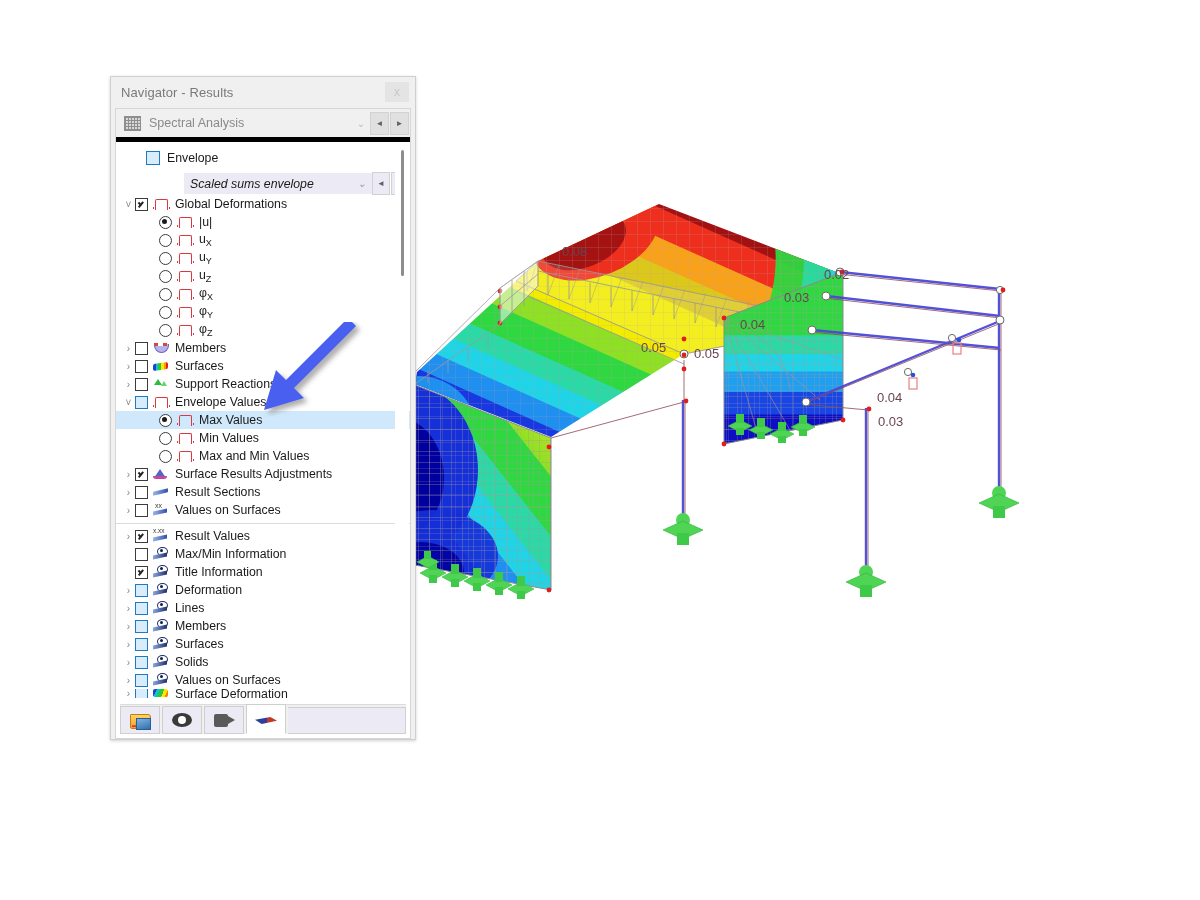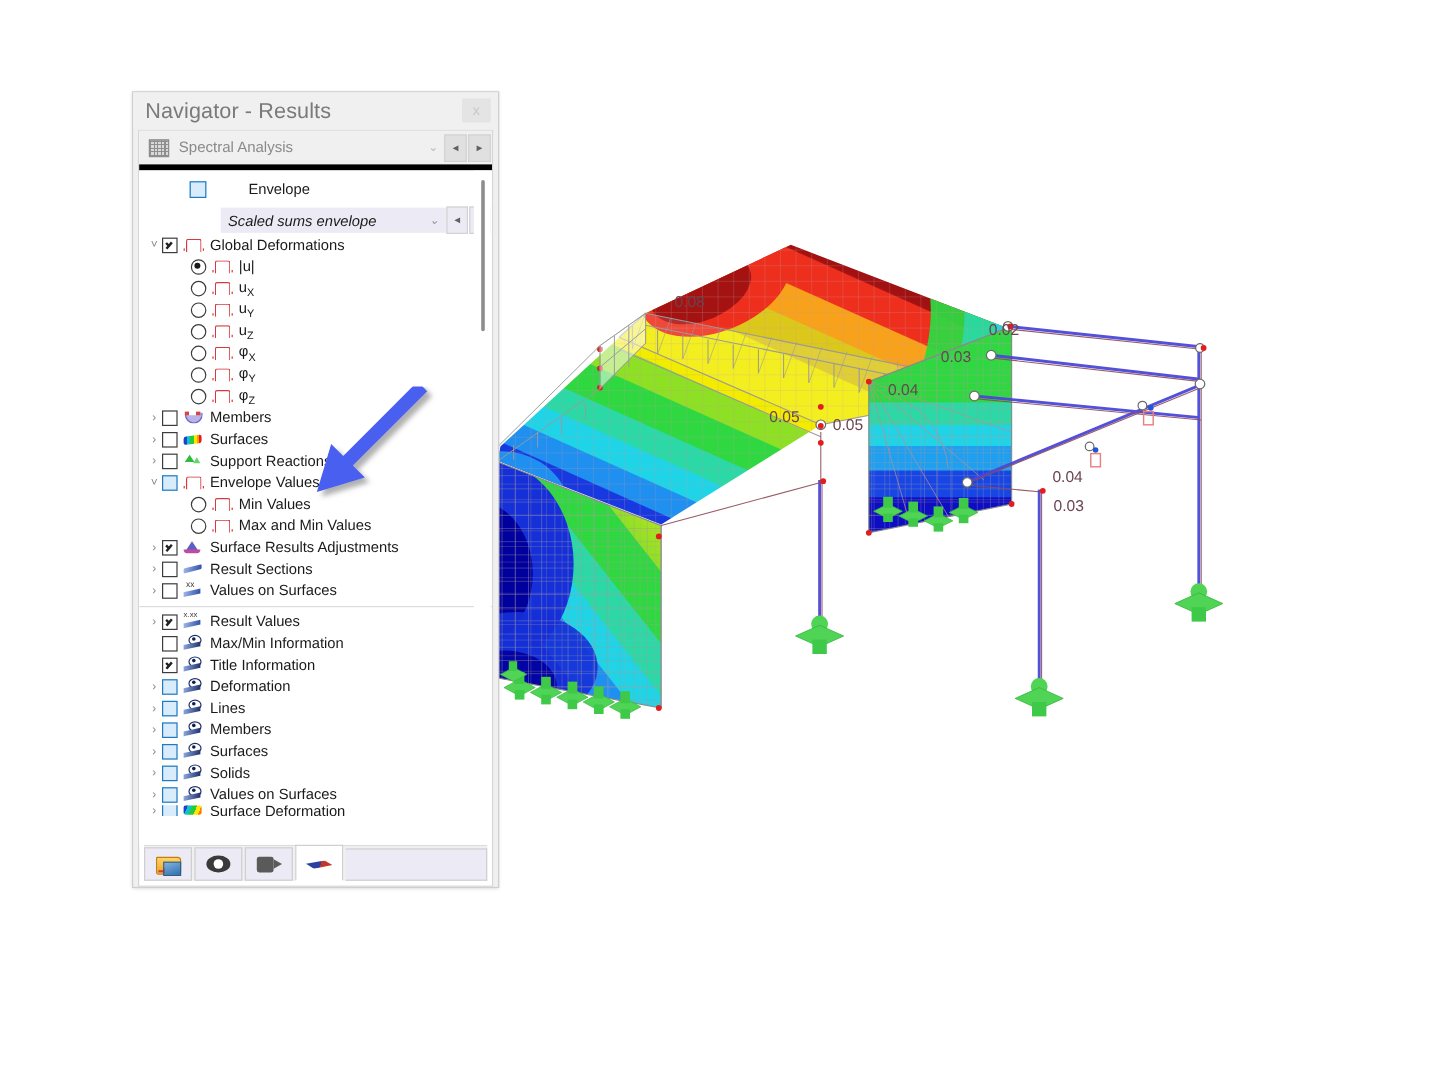--- a/index.html
+++ b/index.html
@@ -17,21 +17,21 @@
   .navigator{
     position:absolute;left:110px;top:76px;width:304px;height:662px;
     background:#f0f0f0;border:1px solid #cfcfcf;
     box-shadow:0 1px 3px rgba(0,0,0,.18);
     display:flex;flex-direction:column;
   }
   .nav-titlebar{
     height:31px;background:#f0f0f0;display:flex;align-items:center;
     padding-left:10px;flex:0 0 auto;position:relative;
   }
-  .nav-title{font-size:18px;color:#7a7a7a;letter-spacing:.1px;}
+  .nav-title{font-size:13px;color:#7a7a7a;letter-spacing:.1px;}
   .nav-close{
     position:absolute;right:6px;top:5px;width:24px;height:20px;
     background:#e4e4e4;color:#c8c8c8;font-size:12px;line-height:20px;
     text-align:center;
   }
 
   .nav-body{
     margin:0 4px 0 4px;background:#ffffff;border:1px solid #d6d6d6;
     flex:1 1 auto;display:flex;flex-direction:column;min-height:0;
   }
@@ -174,21 +174,21 @@
     background:#12204d;display:block;
   }
   
   .ic-rain::before{
     content:"";position:absolute;left:0;top:2px;width:15px;height:8px;
     background:linear-gradient(115deg,#1e3fd4 0 20%,#13c3c3 20% 40%,#27c93f 40% 62%,#ffe600 62% 82%,#ff7a00 82%);
     border-radius:2px;
   }
 
   
-  .env-row{height:22px;display:flex;align-items:center;padding-left:17px;gap:28px;}
+  .env-row{height:22px;display:flex;align-items:center;padding-left:5px;}
   .env-cb{
     width:12px;height:12px;border:1.4px solid #1f7ac4;background:#d8ecfb;
     margin-left:25px;margin-right:7px;flex:0 0 12px;
   }
   .env-lbl{font-size:12.3px;color:#1a1a1a;}
   .combo-row{display:flex;align-items:center;padding-left:68px;margin-top:3px;font-style:italic;}
   .combo{
     width:200px;height:21px;background:#eceaf4;display:flex;align-items:center;
     font-size:12.3px;color:#1a1a1a;
   }
@@ -708,20 +708,27 @@
                 <div class="ic ic-supp"></div>
                 <div class="lbl">Support Reactions</div>
               </div>
               <div class="row">
                 <div style="flex: 0 0 6px;"></div>
                 <div class="exp">˅</div>
                 <div class="cb blue"></div>
                 <div class="ic ic-frame"></div>
                 <div class="lbl">Envelope Values</div>
               </div>
+              <div class="row sel">
+                <div style="flex: 0 0 30px;"></div>
+                <div class="exp"></div>
+                <div class="rb on"></div>
+                <div class="ic ic-frame"></div>
+                <div class="lbl">Max Values</div>
+              </div>
               <div class="row">
                 <div style="flex: 0 0 30px;"></div>
                 <div class="exp"></div>
                 <div class="rb"></div>
                 <div class="ic ic-frame"></div>
                 <div class="lbl">Min Values</div>
               </div>
               <div class="row">
                 <div style="flex: 0 0 30px;"></div>
                 <div class="exp"></div>

